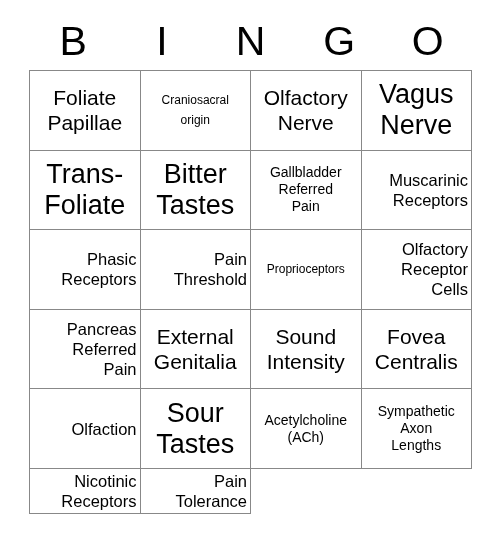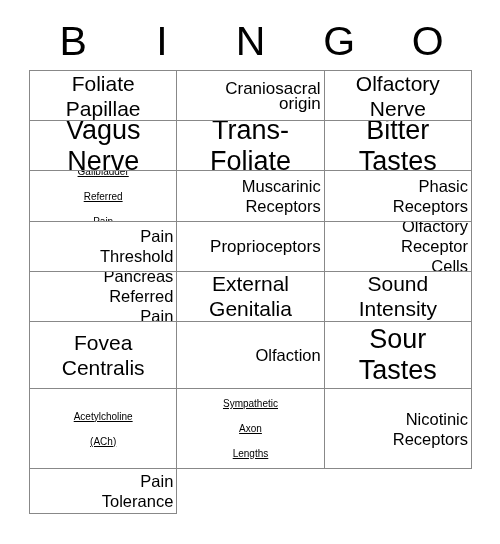--- a/index.html
+++ b/index.html
@@ -42,21 +42,21 @@
   .grid {
     position: absolute;
     left: 29px;
     top: 70px;
     width: 443px;
     height: 444px;
     box-sizing: border-box;
     border-top: 1px solid #888888;
     border-left: 1px solid #888888;
     display: grid;
-    grid-template-columns: repeat(3, 1fr);
+    grid-template-columns: repeat(4, 1fr);
     grid-template-rows: repeat(5, 1fr);
   }
   .cell {
     box-sizing: border-box;
     border-right: 1px solid #888888;
     border-bottom: 1px solid #888888;
     display: flex;
     align-items: center;
     justify-content: center;
     text-align: center;
@@ -68,22 +68,22 @@
     width: 100%;
     text-align: center;
     color: #000000;
     white-space: pre-line;
     word-break: break-word;
   }
   
   .fs-xl .cell-text { font-size: 27px; line-height: 31px; }
   .fs-lg .cell-text { font-size: 21px; line-height: 25px; }
   .fs-md .cell-text { font-size: 16.5px; line-height: 20px; text-align: right; }
-  .fs-sm .cell-text { font-size: 10px; line-height: 25px; text-decoration: underline; }
-  .fs-xs .cell-text { font-size: 17px; line-height: 15px; text-align: right; }
+  .fs-sm .cell-text { font-size: 14px; line-height: 17px; }
+  .fs-xs .cell-text { font-size: 12px; line-height: 20px; }
 </style>
 </head>
 <body>
 
 <div class="card">
 
   <div class="header-row">
     <div class="header-cell">B</div>
     <div class="header-cell">I</div>
     <div class="header-cell">N</div>

